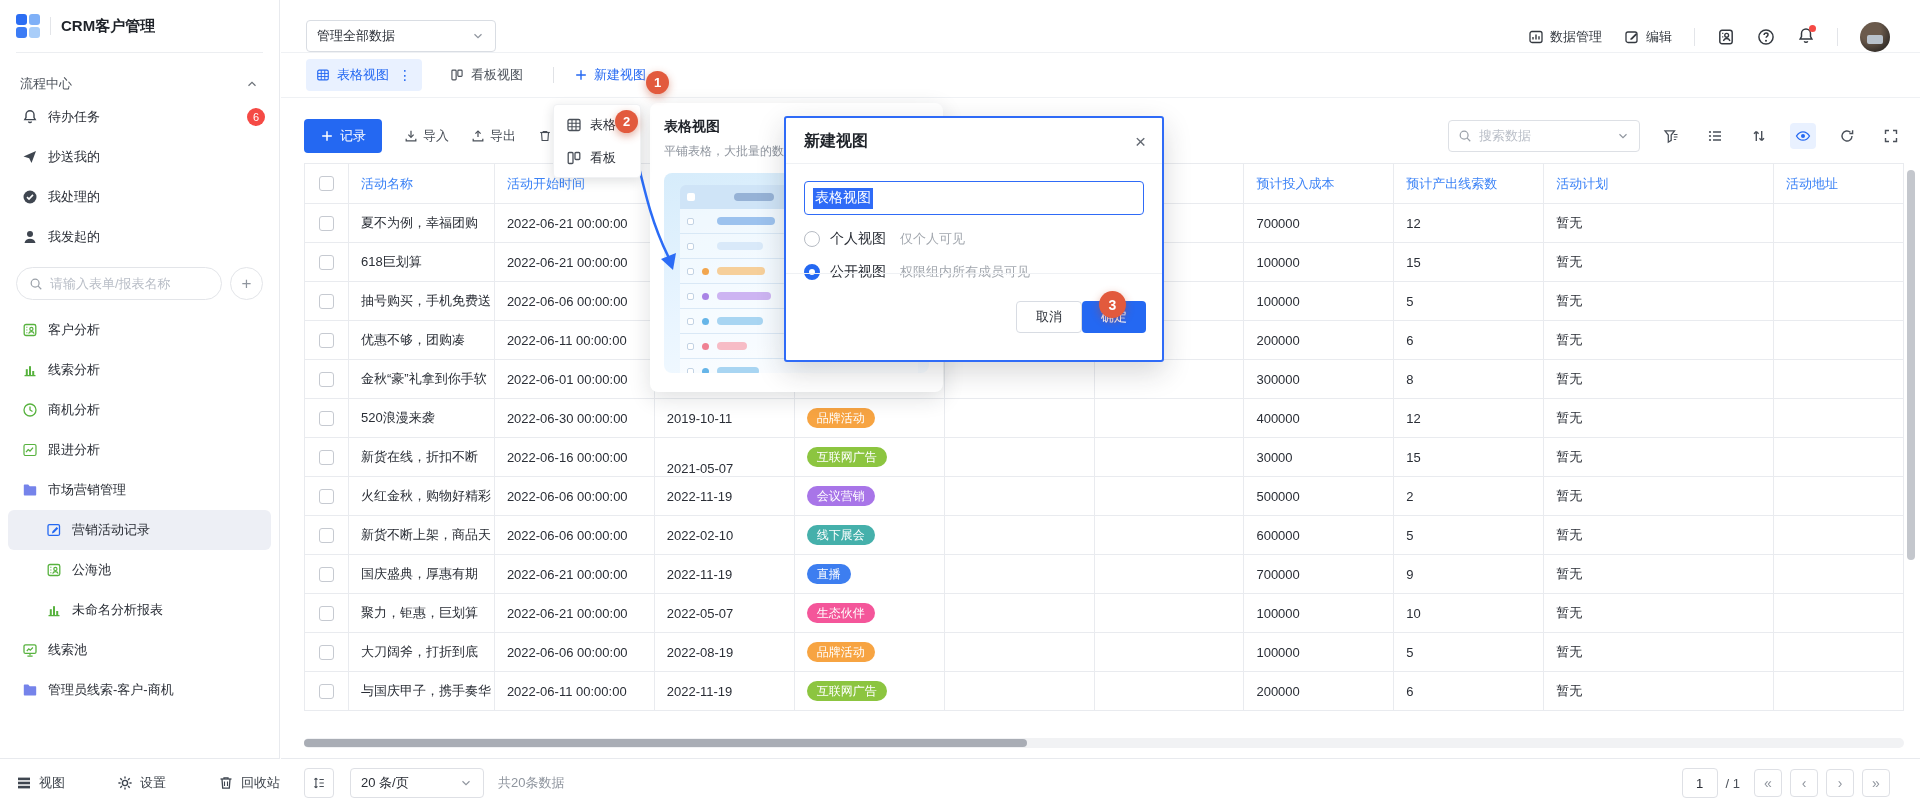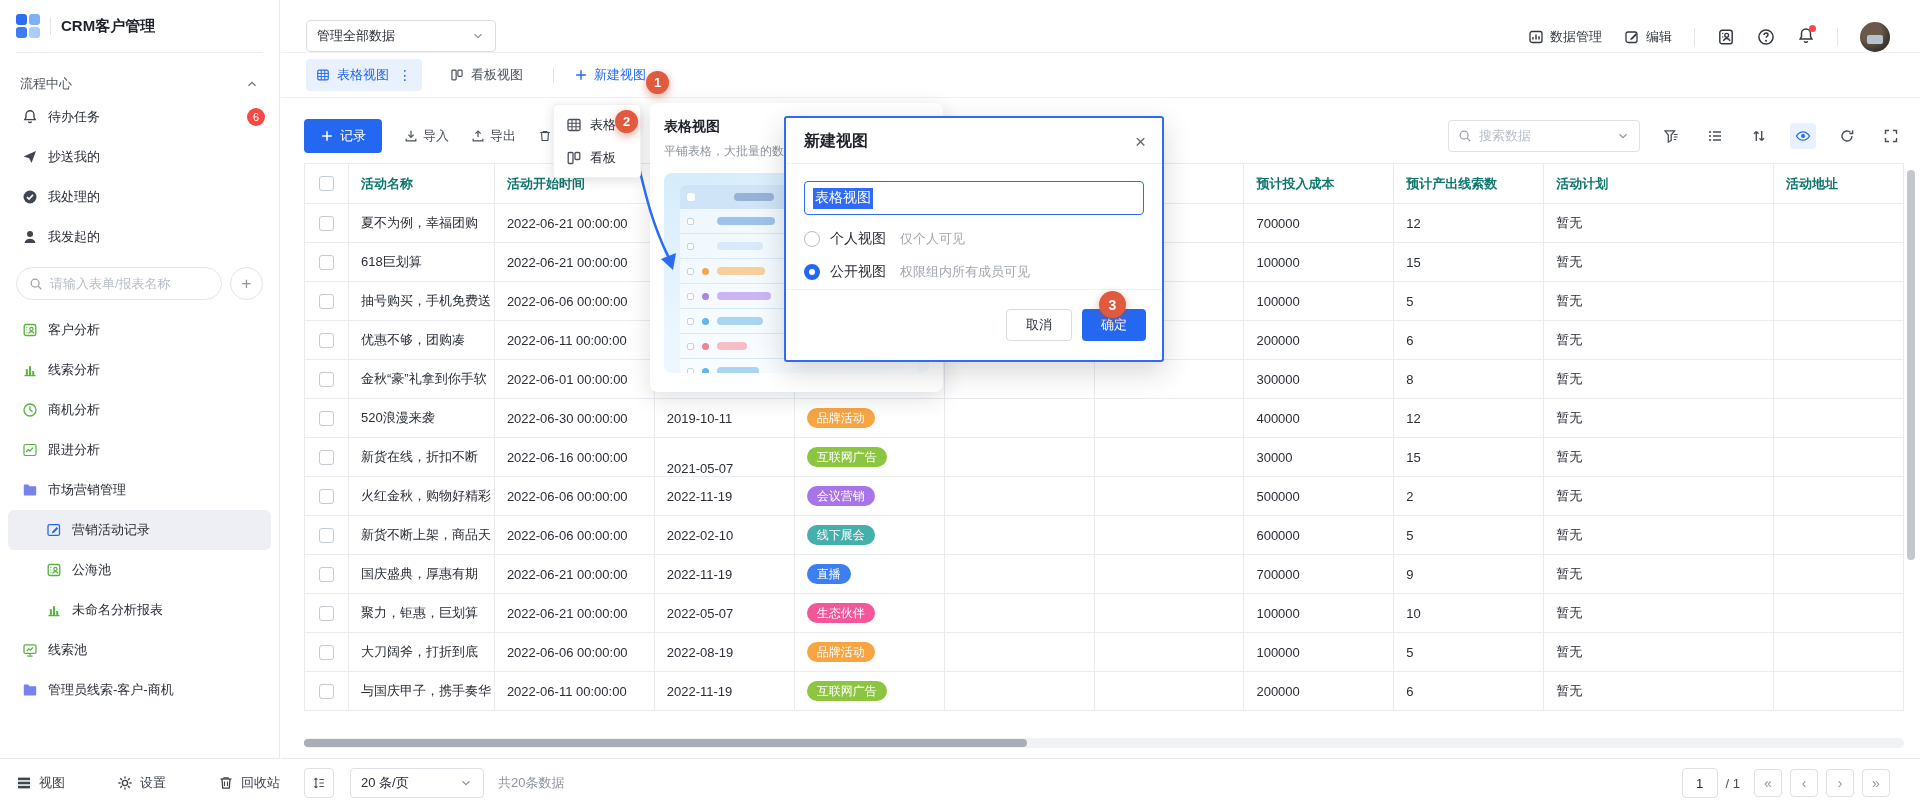--- a/index.html
+++ b/index.html
@@ -63,21 +63,21 @@
   .toolbar-right { margin-left:auto; display:flex; align-items:center; gap:18px; }
   .search-box { width:192px; height:32px; border:1px solid #dde0e5; border-radius:4px; display:flex; align-items:center; gap:7px; padding:0 9px; color:#b9bec7; }
   .search-box .chev { margin-left:auto; color:#8f959e; }
   .tool-icon { color:#4a5059; cursor:pointer; display:flex; padding:5px; border-radius:4px; }
   .tool-icon.active { background:#e9f1ff; color:var(--primary,#2468f2); }
 
   
   .tbl { margin:10px 0 0 23px; width:1600px; border-top:1px solid #e9ebef; border-left:1px solid #e9ebef; }
   .trow { display:flex; }
   .tcell { border-right:1px solid #e9ebef; border-bottom:1px solid #e9ebef; display:flex; align-items:center; padding:0 12px; height:39px; overflow:hidden; white-space:nowrap; }
-  .thead .tcell { height:40px; font-weight:bold; color:#0f766e; background:#fff; }
+  .thead .tcell { height:40px; font-weight:normal; color:#3b82f6; background:#fff; }
   .tcell.c-check { justify-content:center; padding:0; }
   .tcell.num { justify-content:flex-start; }
   .cb { width:15px; height:15px; border:1px solid #c6cad1; border-radius:3px; background:#fff; cursor:pointer; }
   .tag-pill { padding:4px 10px; border-radius:12px; color:#fff; font-size:12px; line-height:1; }
 
   .hscroll { position:absolute; left:23px; top:738px; width:1600px; height:10px; background:#f1f2f4; border-radius:5px; }
   .hscroll .thumb { width:723px; height:8px; margin-top:1px; background:#a9adb5; border-radius:4px; }
   .vscroll { position:absolute; right:5px; top:170px; width:8px; height:390px; background:#c4c7cd; border-radius:4px; }
 
   .bottom-bar { position:absolute; left:0; right:0; bottom:0; height:49px; border-top:1px solid #e8eaee; background:#fff; display:flex; align-items:center; padding:0 30px 0 23px; }
@@ -115,21 +115,21 @@
   .modal-hr { height:1px; background:#eff1f4; }
   .modal-body { padding:17px 18px 0 18px; }
   .name-input { height:34px; border:1.5px solid #2f6bf7; border-radius:4px; display:flex; align-items:center; padding:0 8px; font-size:14px; cursor:text; }
   .sel-text { background:#2f6bf7; color:#fff; padding:1px 2px 2px 2px; }
   .radio-row { display:flex; align-items:center; margin-top:15px; }
   .radio { width:16px; height:16px; border-radius:50%; background:#fff; flex:0 0 auto; }
   .radio.off { border:1px solid #b7bcc4; }
   .radio.on { border:5px solid var(--primary,#2468f2); }
   .radio-label { margin-left:10px; font-size:14px; color:#2a2e36; }
   .radio-hint { margin-left:14px; font-size:13px; color:#a2a7ae; }
-  .modal-foot { position:absolute; left:0; right:0; bottom:0; border-top:1px solid #eff1f4; padding:19px 16px; display:flex; justify-content:flex-end; gap:10px; }
+  .modal-foot { position:absolute; left:0; right:0; bottom:0; border-top:1px solid #eff1f4; padding:27px 16px; display:flex; justify-content:flex-end; }
   .btn-ghost { height:32px; padding:0 19px; border:1px solid #d8dce3; border-radius:4px; background:#fff; color:#2a2e36; font-size:13px; cursor:pointer; }
   .btn-confirm { height:32px; padding:0 19px; border:none; border-radius:4px; background:var(--primary,#2468f2); color:#fff; font-size:13px; cursor:pointer; }
 
   .tut-badge { position:absolute; border-radius:50%; background:var(--tut,#e25a3d); color:#fff; font-weight:bold; display:flex; align-items:center; justify-content:center; box-shadow:0 3px 8px rgba(190,70,40,.45); z-index:50; }
   #badge1 { left:646px; top:71px; width:23px; height:23px; font-size:13px; }
   #badge2 { left:615px; top:110px; width:23px; height:23px; font-size:13px; }
   #badge3 { left:1099px; top:291px; width:27px; height:27px; font-size:14px; }
 </style>
 </head>
 <body>

